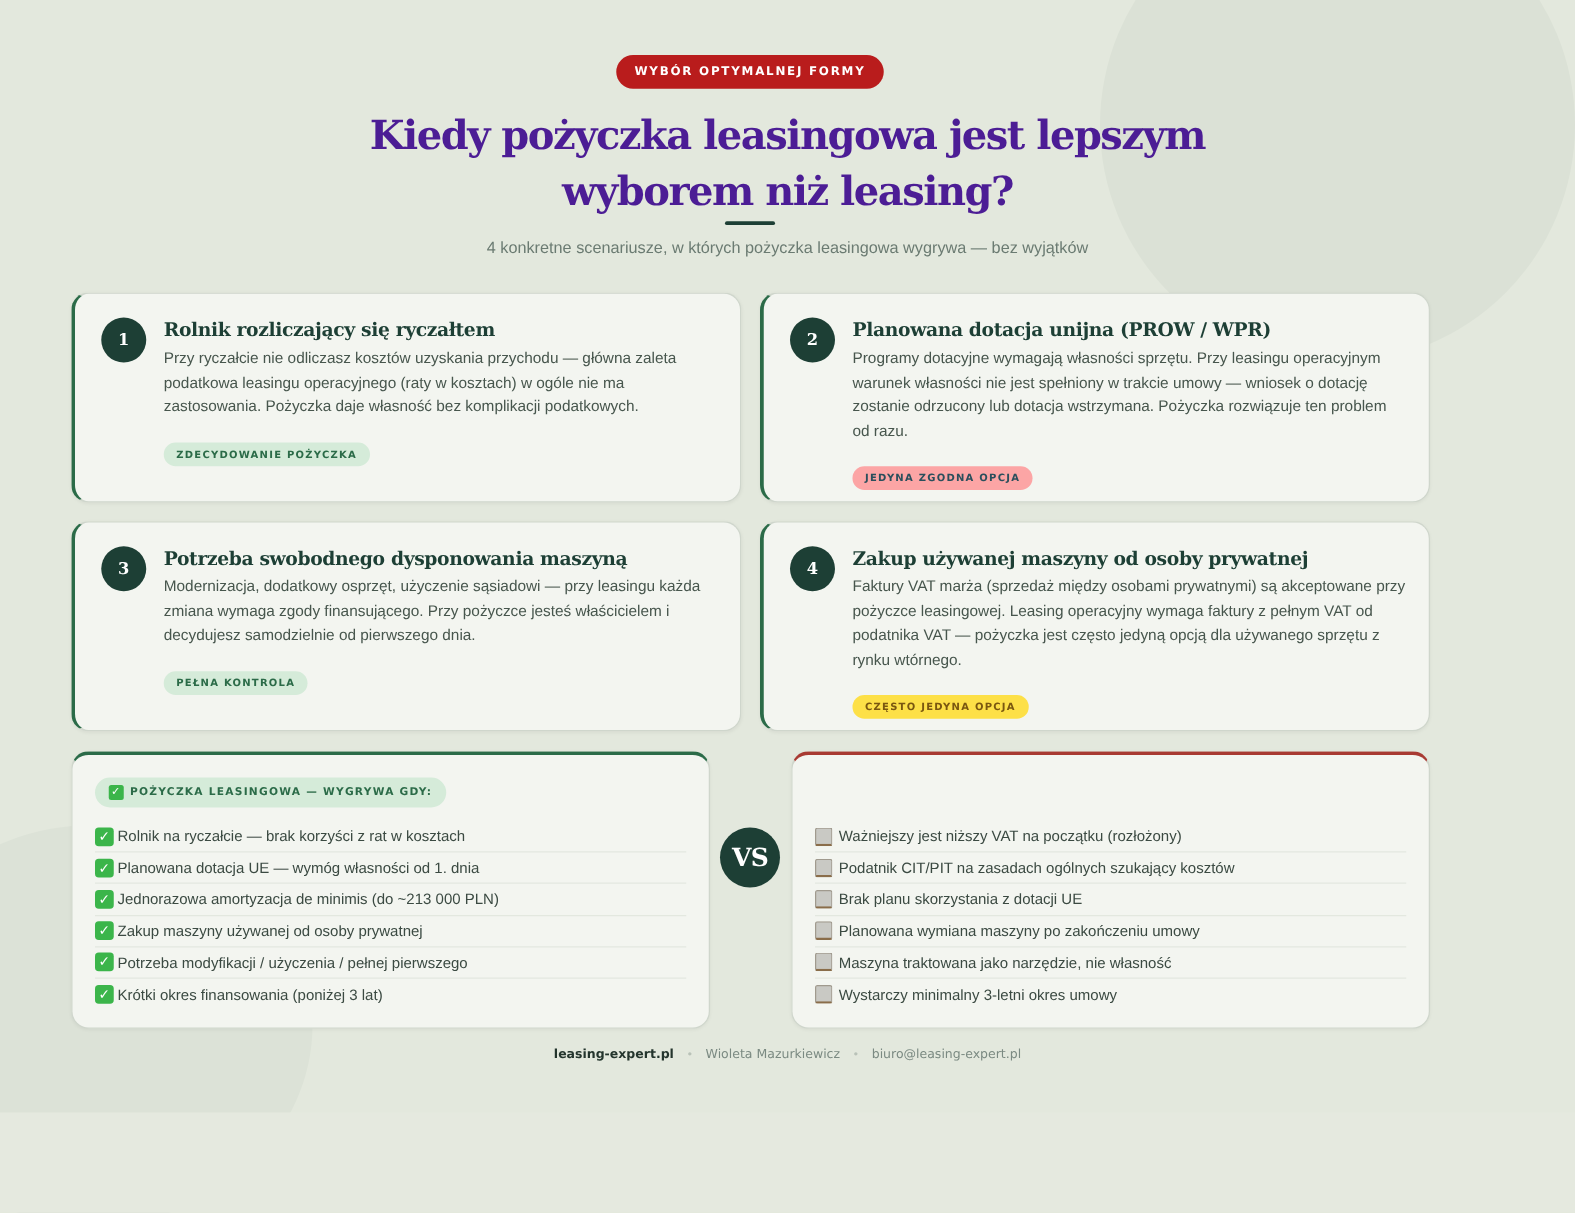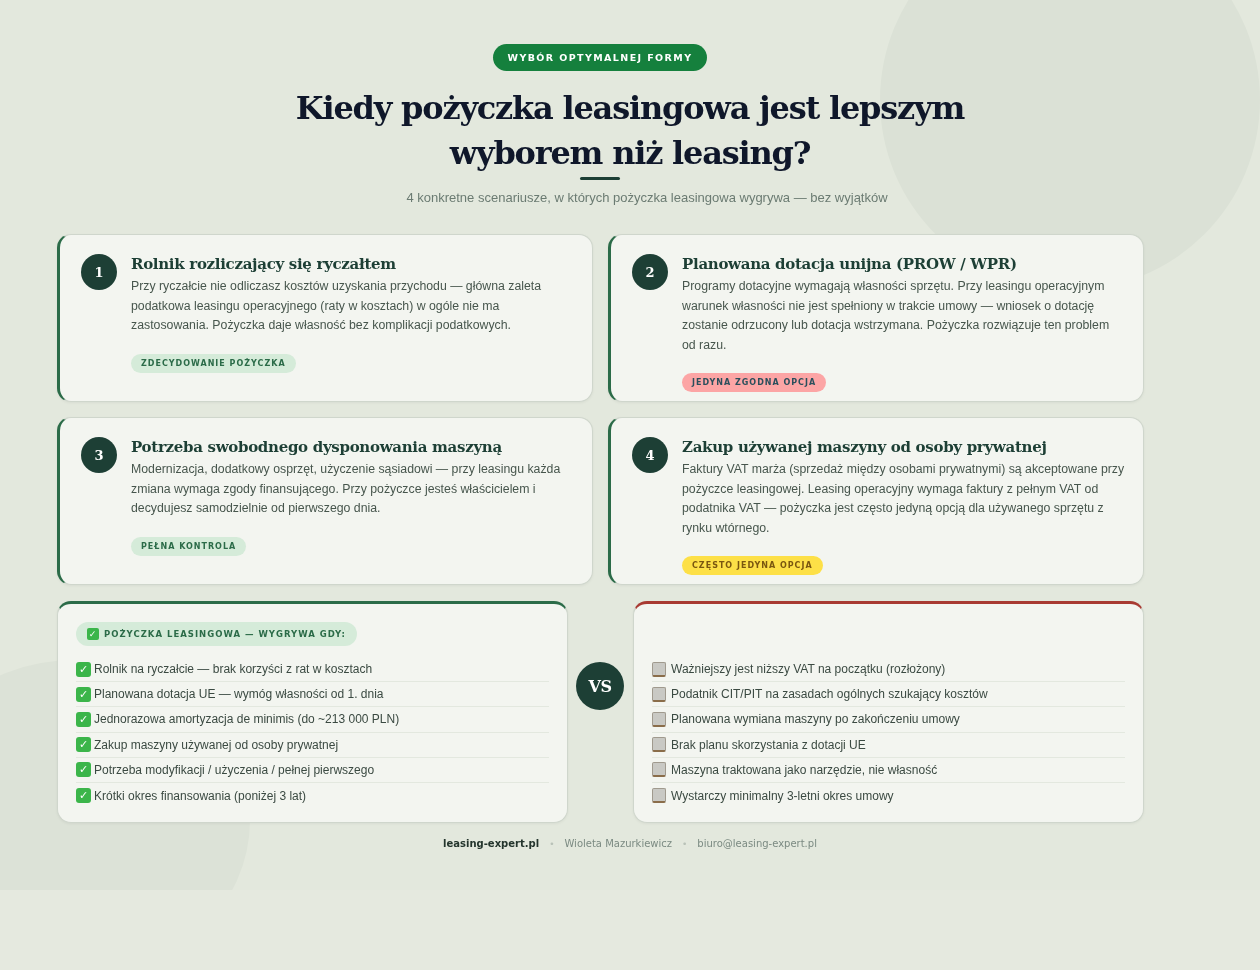--- a/index.html
+++ b/index.html
@@ -17,38 +17,38 @@
   }
   .deco-circle-bl {
     position: absolute; left: -100px; top: 660px;
     width: 350px; height: 320px; border-radius: 50%;
     background: #dce2d7;
   }
   .page { position: relative; width: 1260px; height: 970px; }
 
   .eyebrow {
     position: absolute; left: 493px; top: 44px; width: 214px; height: 27px;
-    background: #15803d; color: #ffffff; border-radius: 14px;
+    background: #b91c1c; color: #ffffff; border-radius: 14px;
     font-family: "DejaVu Sans", sans-serif; font-weight: bold;
     font-size: 9.5px; letter-spacing: 1.4px;
     display: flex; align-items: center; justify-content: center;
   }
   .title {
     position: absolute; left: 200px; top: 86px; width: 860px;
     text-align: center;
     font-family: "DejaVu Serif", serif; font-weight: bold;
-    font-size: 32px; line-height: 45px; color: #0f172a;
+    font-size: 32px; line-height: 45px; color: #4c1d95;
     letter-spacing: -1.2px;
   }
   .title-rule {
     position: absolute; left: 580px; top: 177px; width: 40px; height: 3px;
     background: #1d3f35; border-radius: 2px;
   }
   .subtitle {
-    position: absolute; left: 217px; top: 190px; width: 860px;
+    position: absolute; left: 200px; top: 190px; width: 860px;
     text-align: center; font-size: 13px; color: #6b7b72;
     font-family: "Liberation Sans", sans-serif;
   }
 
   .card {
     position: absolute; background: #f3f5f0;
     border: 1px solid #cfd6cc; border-left: 3px solid #2b6b48;
     border-radius: 14px;
     box-shadow: 0 1px 3px rgba(0,0,0,0.05);
   }
@@ -116,21 +116,21 @@
   .bars i:nth-child(2) { height: 11px; background: #3bb54a; }
   .bars i:nth-child(3) { height: 8px; background: #d6402f; }
   .chk-mini {
     width: 12px; height: 12px; border-radius: 2px; background: #3bb54a;
     color: #fff; font-size: 9px; line-height: 12px; text-align: center;
   }
 
   .vs {
     position: absolute; left: 576px; top: 662px; width: 48px; height: 48px;
     border-radius: 50%; background: #1d3f35; color: #fff;
-    font-family: "DejaVu Serif", serif; font-weight: bold; font-size: 16px;
+    font-family: "DejaVu Serif", serif; font-weight: bold; font-size: 20px;
     display: flex; align-items: center; justify-content: center;
     letter-spacing: -0.5px;
   }
 
   .footer {
     position: absolute; left: 0; top: 838px; width: 1260px;
     display: flex; justify-content: center; align-items: center; gap: 10px;
     font-family: "DejaVu Sans", sans-serif; font-size: 10px; color: #7b8a82;
   }
   .footer .site { font-weight: bold; color: #24352d; }
@@ -232,25 +232,25 @@
       <li>
           <span class="clip"></span>
           <span>Ważniejszy jest niższy VAT na początku (rozłożony)</span>
         </li>
       <li>
           <span class="clip"></span>
           <span>Podatnik CIT/PIT na zasadach ogólnych szukający kosztów</span>
         </li>
       <li>
           <span class="clip"></span>
+          <span>Brak planu skorzystania z dotacji UE</span>
+        </li>
+      <li>
+          <span class="clip"></span>
           <span>Planowana wymiana maszyny po zakończeniu umowy</span>
-        </li>
-      <li>
-          <span class="clip"></span>
-          <span>Brak planu skorzystania z dotacji UE</span>
         </li>
       <li>
           <span class="clip"></span>
           <span>Maszyna traktowana jako narzędzie, nie własność</span>
         </li>
       <li>
           <span class="clip"></span>
           <span>Wystarczy minimalny 3-letni okres umowy</span>
         </li>
     </ul>

